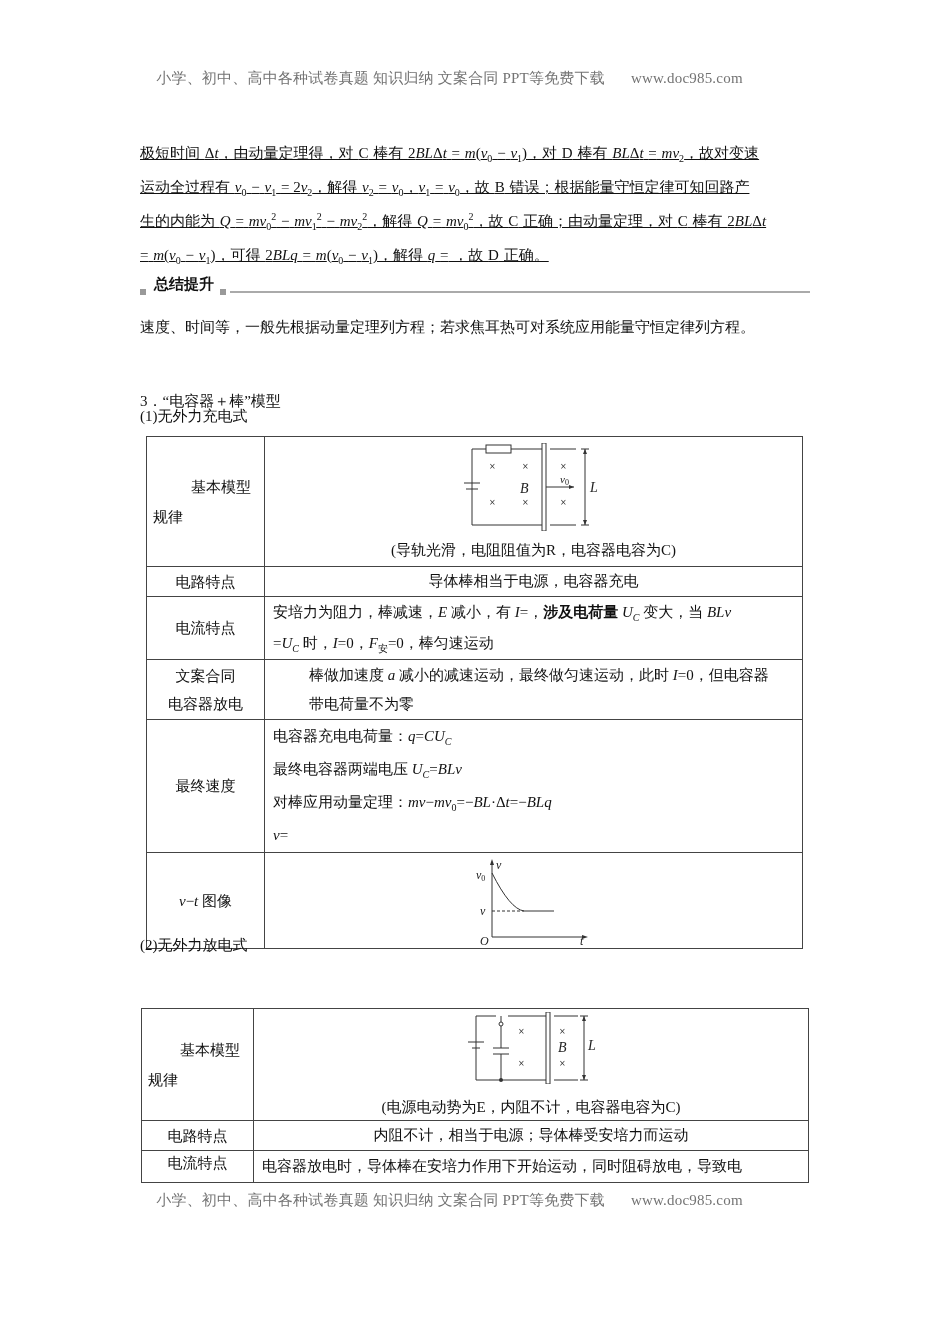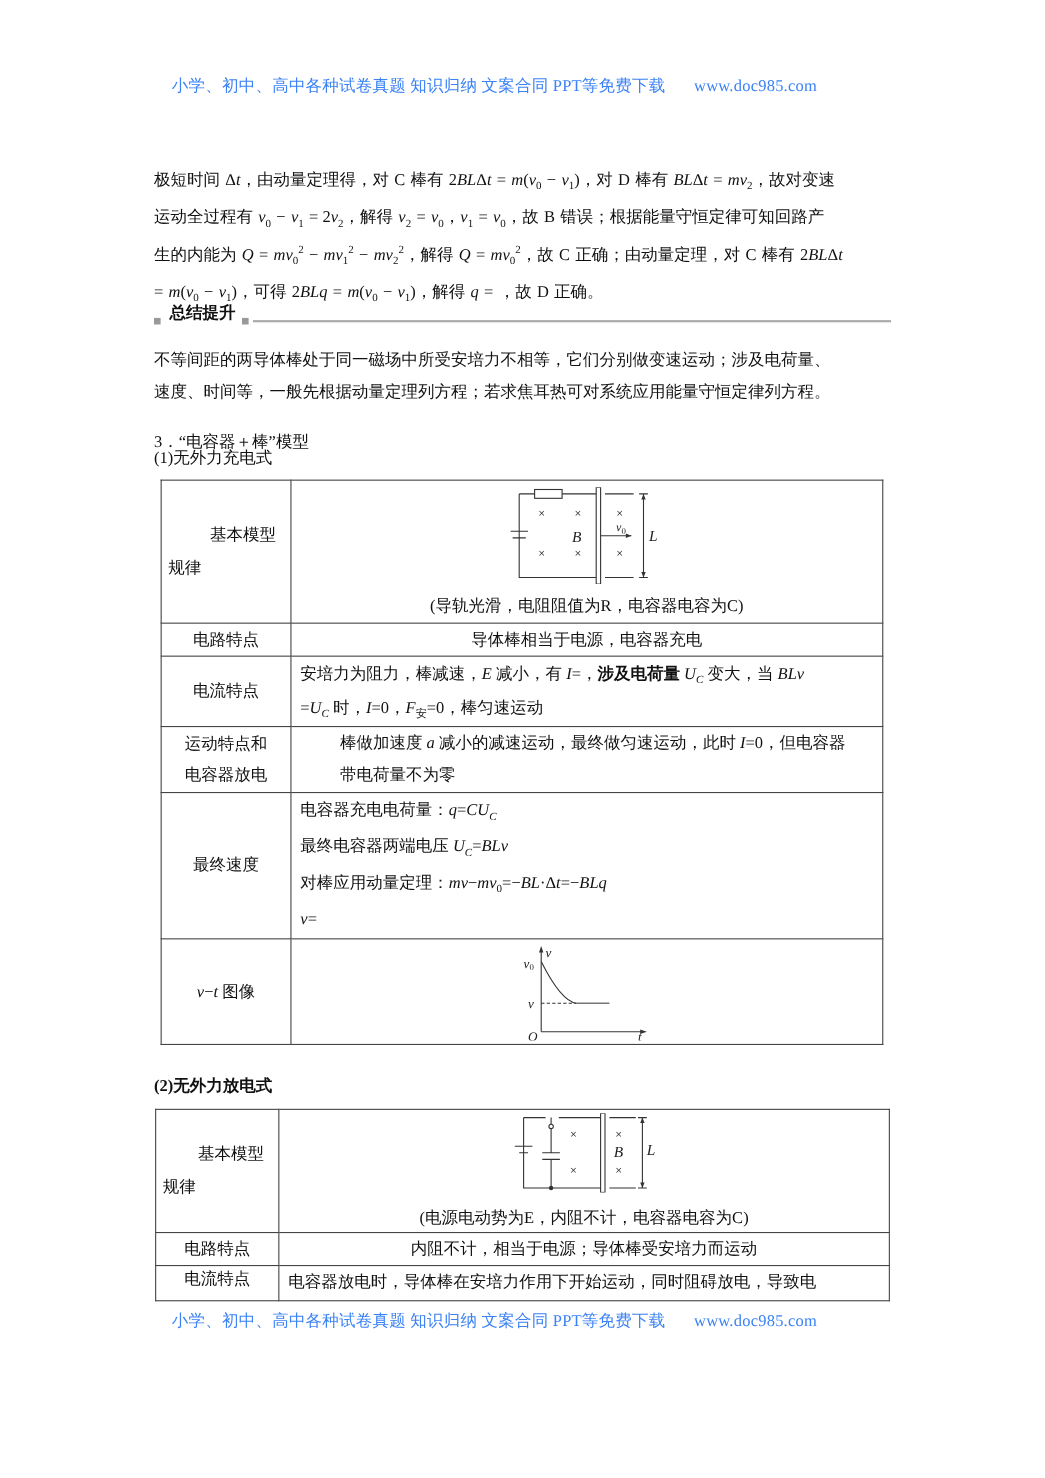--- a/index.html
+++ b/index.html
@@ -1,19 +1,19 @@
 <!DOCTYPE html>
 <html><head>
 <meta charset="utf-8">
 <style>
   html, body { margin: 0; padding: 0; background: #ffffff; }
   body { width: 950px; height: 1344px; position: relative; overflow: hidden;
          font-family: "DejaVu Serif", "Liberation Serif", serif; color: #111; }
   .hdr, .ftr { position: absolute; left: 0; width: 899px; text-align: center;
-               font-size: 15px; color: #3b82f6; font-family: "Liberation Serif", "DejaVu Serif", serif; letter-spacing: 0.2px; }
+               font-size: 15px; color: #737373; font-family: "Liberation Serif", "DejaVu Serif", serif; letter-spacing: 0.2px; }
   .hdr { top: 69px; }
   .ftr { top: 1191px; }
   .hdr .url, .ftr .url { margin-left: 26px; }
   .para { position: absolute; left: 140px; width: 680px; font-size: 15px; line-height: 34px;
           font-family: "DejaVu Sans", "Liberation Sans", sans-serif; }
   .para .ln { display: block; white-space: nowrap; height: 34px; }
   .i { font-family: "Liberation Serif", serif; font-style: italic; }
   .r { font-family: "Liberation Serif", serif; }
   sub, sup { font-size: 10px; line-height: 0; }
   .summary { position: absolute; left: 140px; top: 282px; width: 670px; height: 20px;
@@ -34,36 +34,35 @@
   .diagram { display: block; margin: 0 auto; }
   .caption { text-align: center; margin-top: 10px; font-family: Liberation Serif, serif; }
 </style>
 </head>
 <body>
 
 <div class="hdr">
   <span>小学、初中、高中各种试卷真题  知识归纳  文案合同  PPT等免费下载</span><span class="url">www.doc985.com</span>
 </div>
 
-<div class="para" style="top:146px;">
+<div class="para" style="top:136px;text-decoration:underline;">
   <span class="ln">极短时间 <span class="r">Δ</span><span class="i">t</span>，由动量定理得，对 <span class="r">C</span> 棒有 <span class="r">2</span><span class="i">BL</span><span class="r">Δ</span><span class="i">t</span> <span class="r">=</span> <span class="i">m</span><span class="r">(</span><span class="i">v</span><sub class="r">0</sub> <span class="r">−</span> <span class="i">v</span><sub class="r">1</sub><span class="r">)</span>，对 <span class="r">D</span> 棒有 <span class="i">BL</span><span class="r">Δ</span><span class="i">t</span> <span class="r">=</span> <span class="i">mv</span><sub class="r">2</sub>，故对变速</span>
   <span class="ln">运动全过程有 <span class="i">v</span><sub class="r">0</sub> <span class="r">−</span> <span class="i">v</span><sub class="r">1</sub> <span class="r">= 2</span><span class="i">v</span><sub class="r">2</sub>，解得 <span class="i">v</span><sub class="r">2</sub> <span class="r">=</span> <span class="i">v</span><sub class="r">0</sub>，<span class="i">v</span><sub class="r">1</sub> <span class="r">=</span> <span class="i">v</span><sub class="r">0</sub>，故 <span class="r">B</span> 错误；根据能量守恒定律可知回路产</span>
   <span class="ln">生的内能为 <span class="i">Q</span> <span class="r">=</span> <span class="i">mv</span><sub class="r">0</sub><sup class="r">2</sup> <span class="r">−</span> <span class="i">mv</span><sub class="r">1</sub><sup class="r">2</sup> <span class="r">−</span> <span class="i">mv</span><sub class="r">2</sub><sup class="r">2</sup>，解得 <span class="i">Q</span> <span class="r">=</span> <span class="i">mv</span><sub class="r">0</sub><sup class="r">2</sup>，故 <span class="r">C</span> 正确；由动量定理，对 <span class="r">C</span> 棒有 <span class="r">2</span><span class="i">BL</span><span class="r">Δ</span><span class="i">t</span></span>
   <span class="ln"><span class="r">=</span> <span class="i">m</span><span class="r">(</span><span class="i">v</span><sub class="r">0</sub> <span class="r">−</span> <span class="i">v</span><sub class="r">1</sub><span class="r">)</span>，可得 <span class="r">2</span><span class="i">BLq</span> <span class="r">=</span> <span class="i">m</span><span class="r">(</span><span class="i">v</span><sub class="r">0</sub> <span class="r">−</span> <span class="i">v</span><sub class="r">1</sub><span class="r">)</span>，解得 <span class="i">q</span> <span class="r">=</span> ，故 <span class="r">D</span> 正确。</span>
 </div>
 
 <div class="summary">
   <span class="sq"></span>
   <span class="t">总结提升</span>
   <span class="sq"></span>
   <span class="line"></span>
 </div>
 
 <div class="sumtext">
-  <span class="ln">不等间距的两导体棒处于同一磁场中所受安培力不相等，它们分别做变速运动；涉及电荷量、</span>
   <span class="ln">速度、时间等，一般先根据动量定理列方程；若求焦耳热可对系统应用能量守恒定律列方程。</span>
 </div>
 
 <div class="sect" style="top:392px;">3．“电容器＋棒”模型</div>
 <div class="sect" style="top:407px;">(1)无外力充电式</div>
 
 <table class="tb" style="left:146px; top:436px; width:657px;">
   <colgroup>
       <col style="width:118px">
       <col>
@@ -108,21 +107,21 @@
   </tr>
   <tr style="height:62px;">
     <td class="lbl">电流特点</td>
     <td class="txt">
       <div>安培力为阻力，棒减速，<span class="i">E</span> 减小，有 <span class="i">I</span>=，<b style="font-family:'DejaVu Sans',sans-serif;">涉及电荷量</b> <span class="i">U</span><sub class="i">C</sub> 变大，当 <span class="i">BLv</span></div>
       <div>=<span class="i">U</span><sub class="i">C</sub> 时，<span class="i">I</span>=0，<span class="i">F</span><sub>安</sub>=0，棒匀速运动</div>
     </td>
   </tr>
   <tr style="height:60px;">
     <td class="lbl">
-      <div>运动特点和</div>
+      <div>文案合同</div>
       <div>电容器放电</div>
     </td>
     <td class="txt" style="line-height:29px;padding-left:44px;">
       <div>棒做加速度 <span class="i">a</span> 减小的减速运动，最终做匀速运动，此时 <span class="i">I</span>=0，但电容器</div>
       <div>带电荷量不为零</div>
     </td>
   </tr>
   <tr style="height:132px;">
     <td class="lbl">最终速度</td>
     <td class="txt" style="line-height:33px;">
@@ -151,21 +150,21 @@
           <text x="6" y="58">v</text>
           <text x="6" y="88">O</text>
           <text x="106" y="88">t</text>
         </g>
       </svg>
     </td>
   </tr>
 </tbody>
   </table>
 
-<div class="sect" style="top:978px;font-weight:bold;">(2)无外力放电式</div>
+<div class="sect" style="top:936px;">(2)无外力放电式</div>
 
 <table class="tb" style="left:141px; top:1008px; width:668px;">
   <colgroup>
       <col style="width:112px">
       <col>
     </colgroup>
   <tbody>
       <tr style="height:112px;">
     <td class="lbl" style="text-align:left; padding-left:6px; line-height:30px;">
       <div style="padding-left:32px;">基本模型</div>

